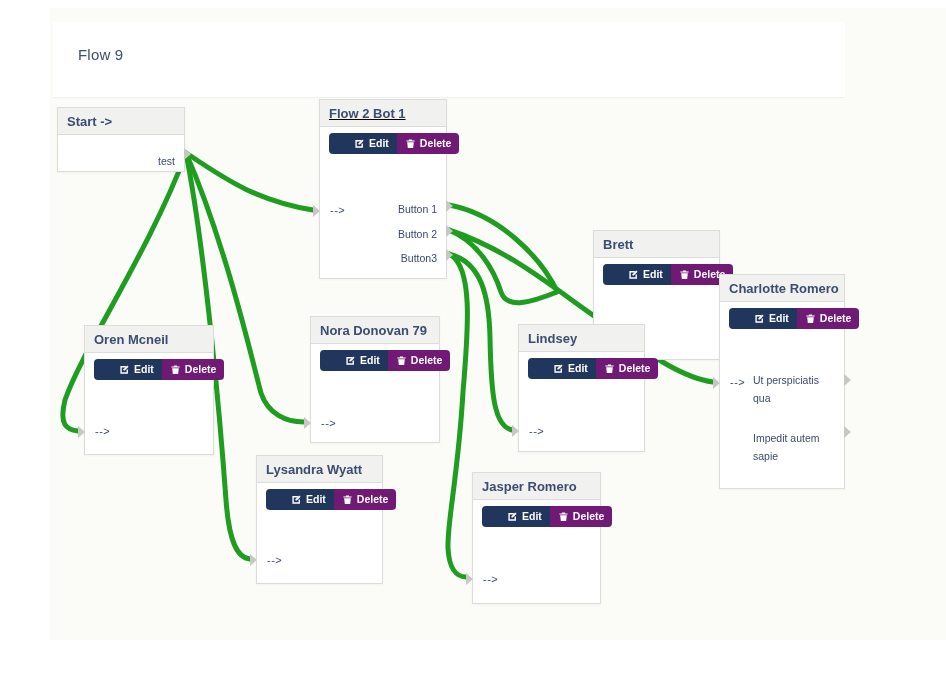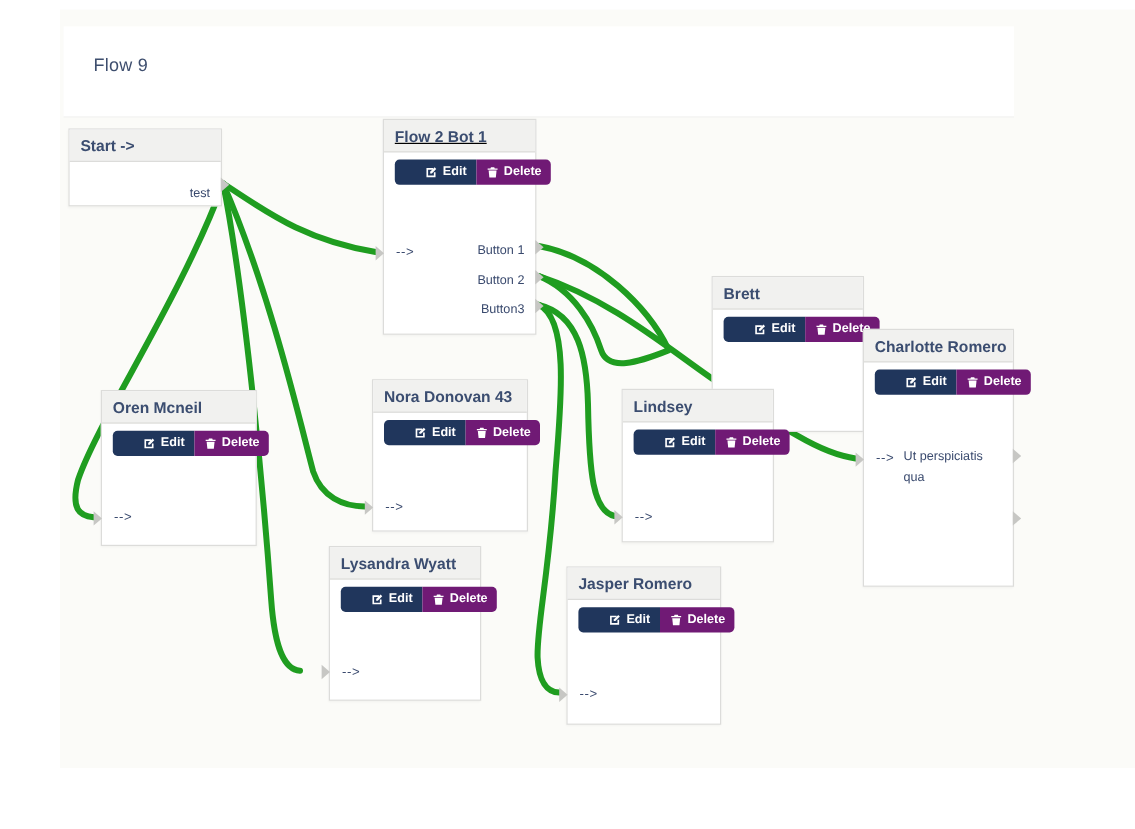--- a/index.html
+++ b/index.html
@@ -129,20 +129,21 @@
               <path d="M3.2 6h9.6l-.9 8.5H4.1z" fill="#fff"></path>
             </svg>
           </span>
         <span>Delete</span>
       </div>
     </div>
     <div class="in-row" style="top:101px;">--&gt;</div>
     <span class="port in" style="top:102px;"></span>
     <div class="out-multi" style="top:96px;">Ut perspiciatis qua</div>
     <span class="port out" style="top:99px;"></span>
+    <div class="out-multi" style="top:154px;">Impedit autem sapie</div>
     <span class="port out" style="top:151px;"></span>
   </div>
 
   <div class="node" style="left:84px;top:325px;width:128px;height:128px;">
     <div class="node-header">Oren Mcneil</div>
     <div class="btn-group">
       <div class="btn btn-edit">
         <span>
             <svg viewBox="0 0 16 16">
               <path d="M2 3h8v2H4v7h7V8h2v6H2z" fill="#fff"></path>
@@ -159,21 +160,21 @@
             </svg>
           </span>
         <span>Delete</span>
       </div>
     </div>
     <div class="in-row" style="top:99px;">--&gt;</div>
     <span class="port in" style="top:100px;"></span>
   </div>
 
   <div class="node" style="left:310px;top:316px;width:128px;height:125px;">
-    <div class="node-header">Nora Donovan 43</div>
+    <div class="node-header">Nora Donovan 79</div>
     <div class="btn-group">
       <div class="btn btn-edit">
         <span>
             <svg viewBox="0 0 16 16">
               <path d="M2 3h8v2H4v7h7V8h2v6H2z" fill="#fff"></path>
               <path d="M6.5 7.5l5.4-5.4 2 2-5.4 5.4H6.5z" fill="#fff"></path>
             </svg>
           </span>
         <span>Edit</span>
       </div>
@@ -210,21 +211,21 @@
               <path d="M3.2 6h9.6l-.9 8.5H4.1z" fill="#fff"></path>
             </svg>
           </span>
         <span>Delete</span>
       </div>
     </div>
     <div class="in-row" style="top:100px;">--&gt;</div>
     <span class="port in" style="top:100px;"></span>
   </div>
 
-  <div class="node" style="left:256px;top:455px;width:125px;height:127px;margin-left:18px;">
+  <div class="node" style="left:256px;top:455px;width:125px;height:127px;">
     <div class="node-header">Lysandra Wyatt</div>
     <div class="btn-group">
       <div class="btn btn-edit">
         <span>
             <svg viewBox="0 0 16 16">
               <path d="M2 3h8v2H4v7h7V8h2v6H2z" fill="#fff"></path>
               <path d="M6.5 7.5l5.4-5.4 2 2-5.4 5.4H6.5z" fill="#fff"></path>
             </svg>
           </span>
         <span>Edit</span>

